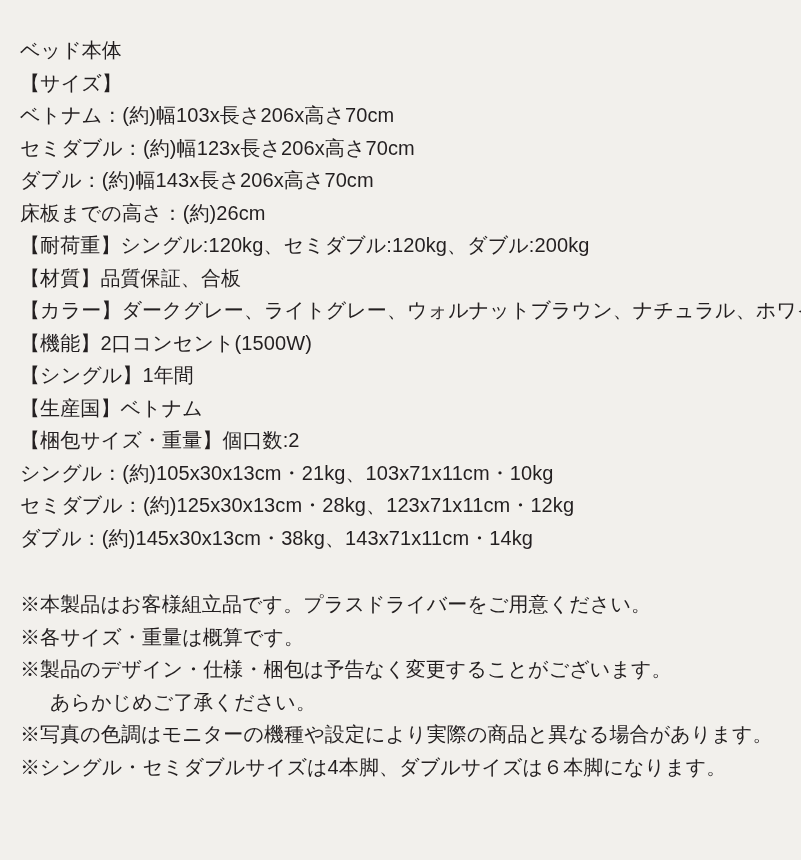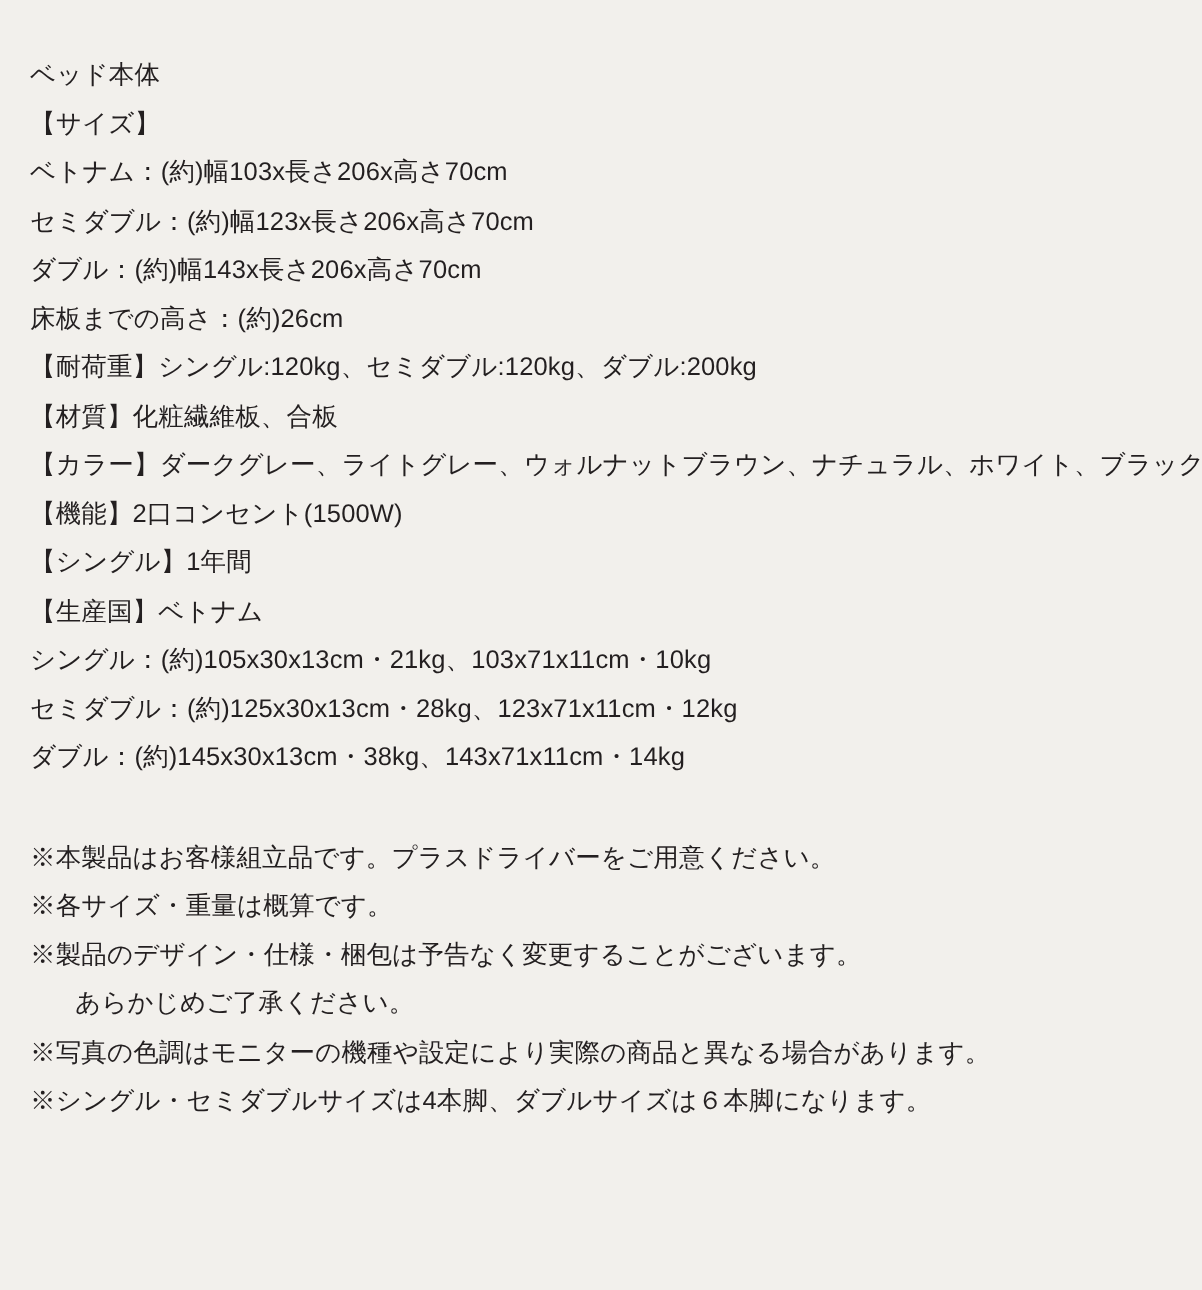--- a/index.html
+++ b/index.html
@@ -20,21 +20,21 @@
     height: 860px;
     padding: 34px 18px 0 20px;
   }
   .spec-block,
   .notes-block {
     margin: 0;
     padding: 0;
     list-style: none;
   }
   .line {
-    font-size: 17px;
+    font-size: 20px;
     line-height: 32.5px;
     letter-spacing: 0.1px;
     white-space: pre;
   }
   .line.indent {
     padding-left: 30px;
     font-family: Liberation Serif, serif;
   }
   .gap {
     height: 34px;
@@ -46,25 +46,26 @@
 <div class="page">
 
   <div class="spec-block">
     <div class="line">ベッド本体</div>
     <div class="line">【サイズ】</div>
     <div class="line">ベトナム：(約)幅103x長さ206x高さ70cm</div>
     <div class="line">セミダブル：(約)幅123x長さ206x高さ70cm</div>
     <div class="line">ダブル：(約)幅143x長さ206x高さ70cm</div>
     <div class="line">床板までの高さ：(約)26cm</div>
     <div class="line">【耐荷重】シングル:120kg、セミダブル:120kg、ダブル:200kg</div>
-    <div class="line">【材質】化粧繊維板、合板</div>
+    <div class="line">【材質】品質保証、合板</div>
     <div class="line">【カラー】ダークグレー、ライトグレー、ウォルナットブラウン、ナチュラル、ホワイト、ブラック</div>
     <div class="line">【機能】2口コンセント(1500W)</div>
     <div class="line">【シングル】1年間</div>
     <div class="line">【生産国】ベトナム</div>
+    <div class="line">【梱包サイズ・重量】個口数:2</div>
     <div class="line">シングル：(約)105x30x13cm・21kg、103x71x11cm・10kg</div>
     <div class="line">セミダブル：(約)125x30x13cm・28kg、123x71x11cm・12kg</div>
     <div class="line">ダブル：(約)145x30x13cm・38kg、143x71x11cm・14kg</div>
   </div>
 
   <div class="gap"></div>
 
   <div class="notes-block">
     <div class="line">※本製品はお客様組立品です。プラスドライバーをご用意ください。</div>
     <div class="line">※各サイズ・重量は概算です。</div>

